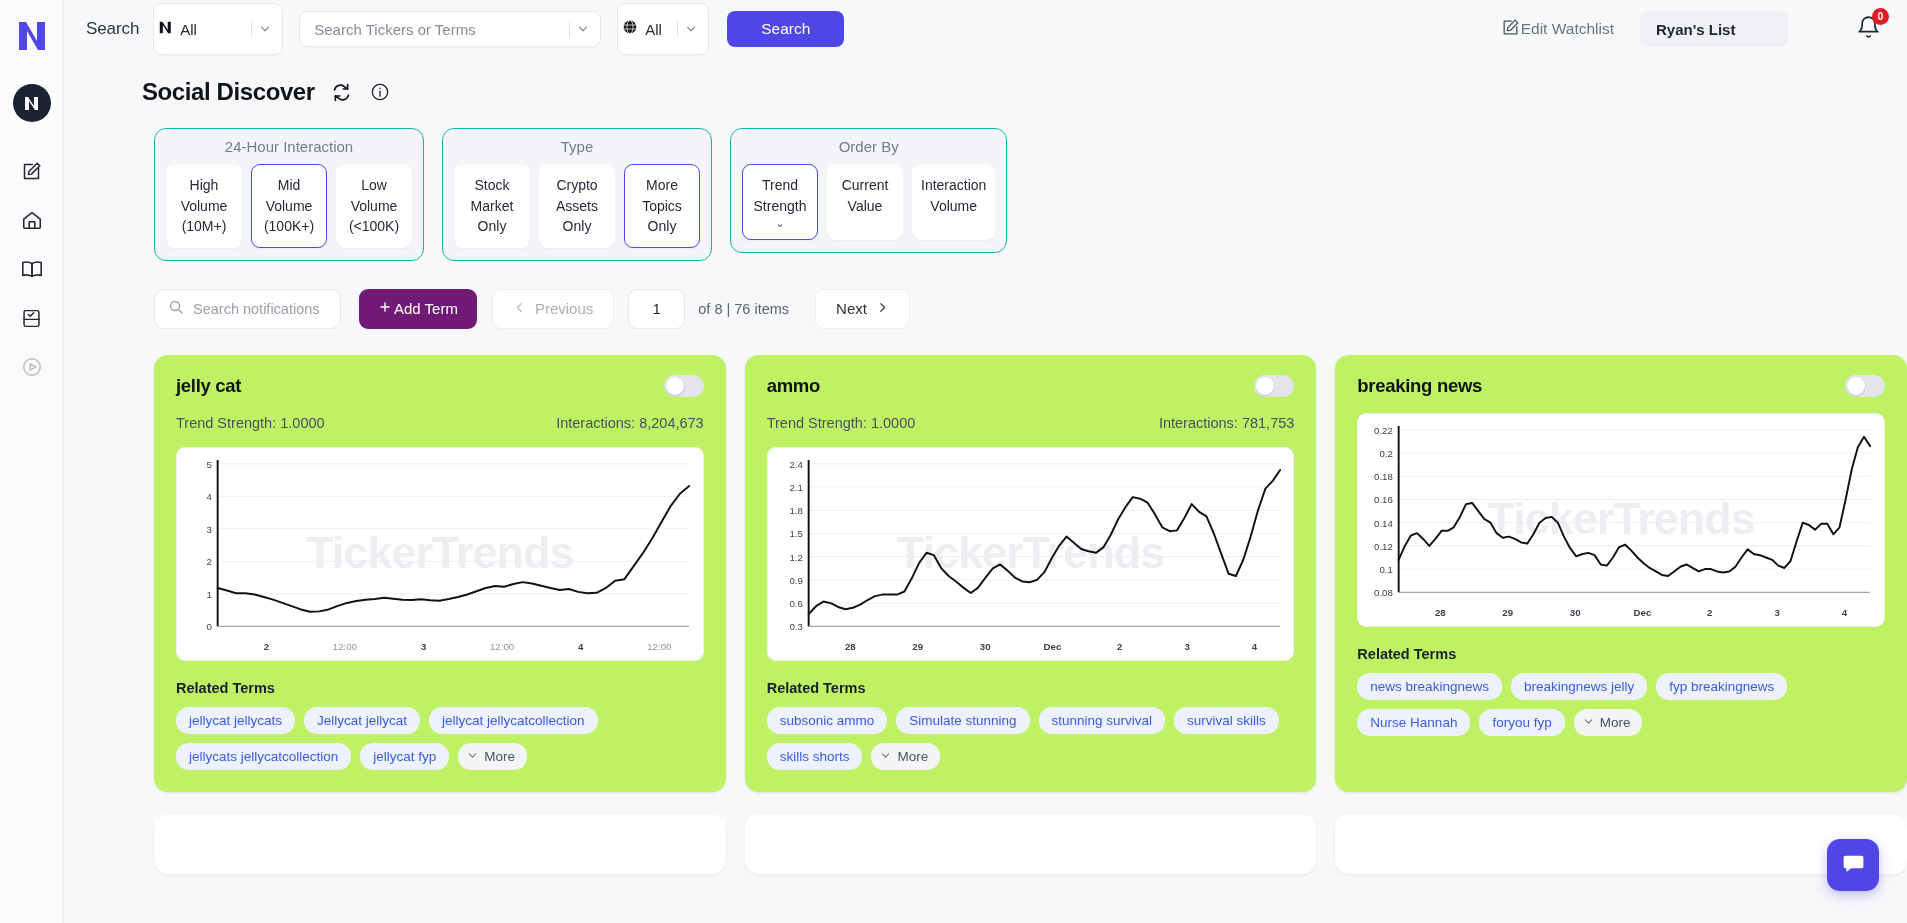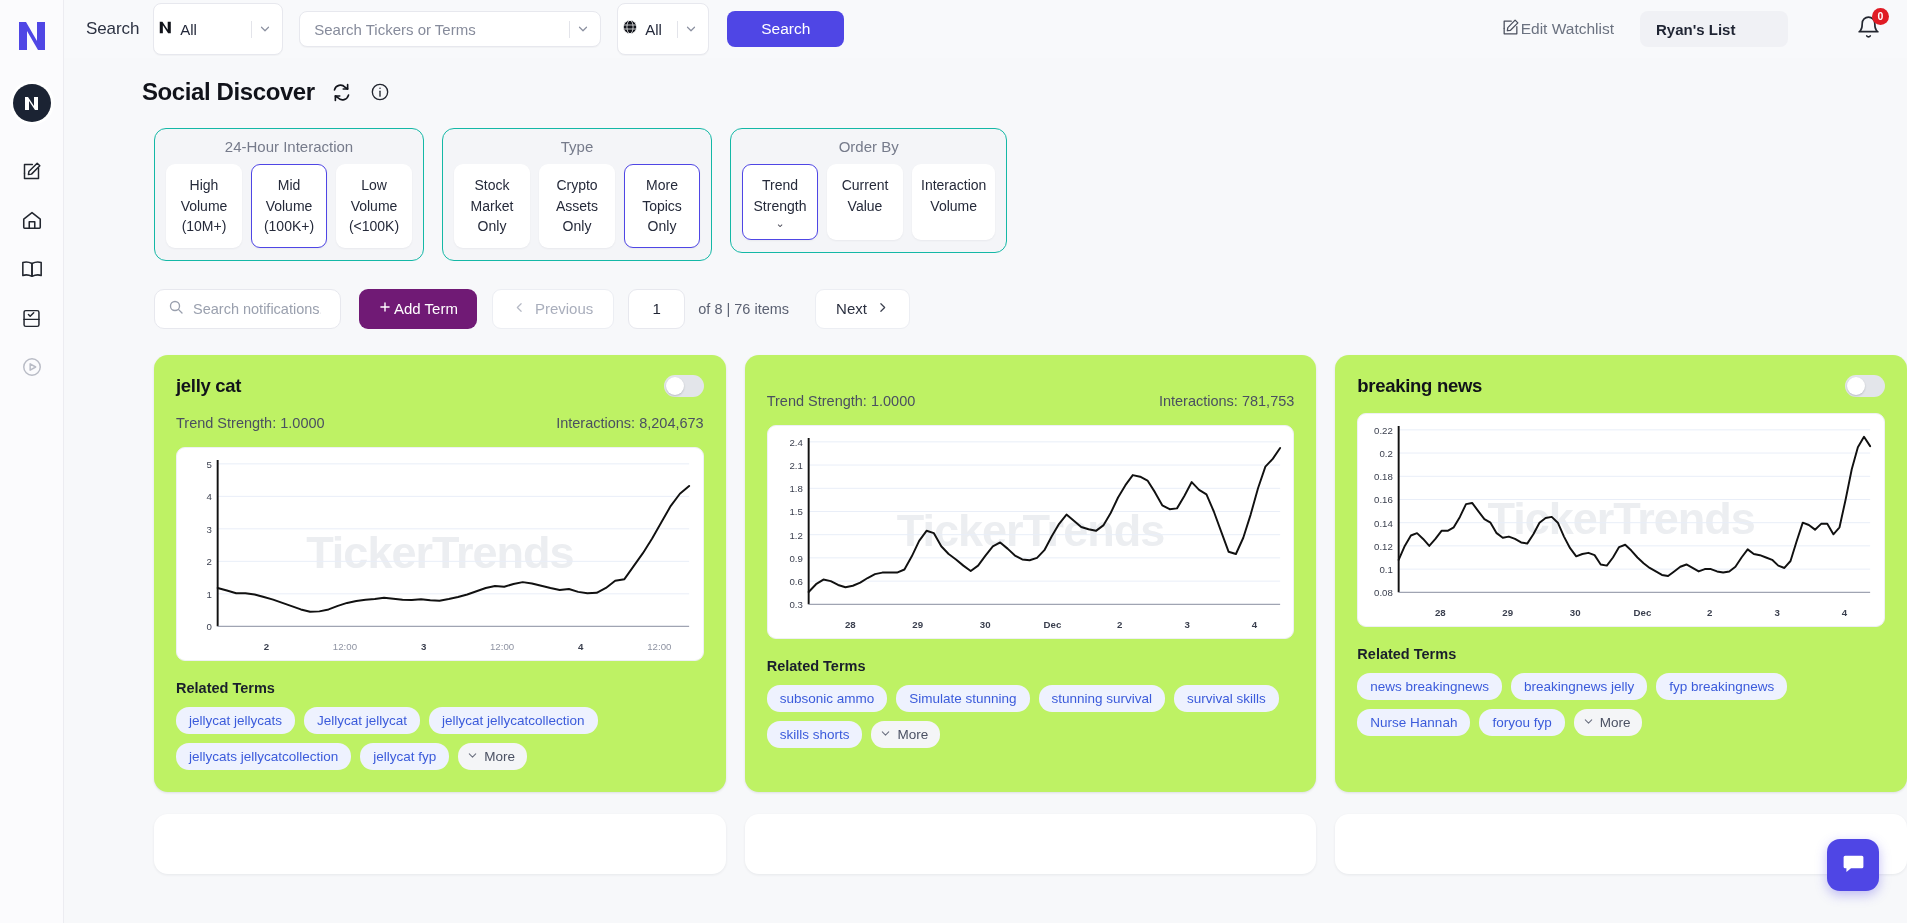--- a/index.html
+++ b/index.html
@@ -492,20 +492,26 @@
             <span class="more-tag">
               <span>
     <svg width="11" height="11" viewBox="0 0 24 24" fill="none" stroke="#6b7080" stroke-width="2.3" stroke-linecap="round" stroke-linejoin="round">
                   <path d="M5 8.5l7 7 7-7"></path>
                 </svg></span>
     <span>More</span>
             </span>
           </div>
   </div>
         <div class="card">
+    <div class="card-head">
+      <div class="card-title">ammo</div>
+      <div class="toggle">
+              <i></i>
+            </div>
+    </div>
     <div class="card-stats">
       <span>Trend Strength: 1.0000</span>
       <span>Interactions: 781,753</span>
     </div>
     <div class="chart-wrap">
       <div class="wm">TickerTrends</div>
       <svg class="chart-svg" viewBox="0 0 543 214" preserveAspectRatio="none">
               <line x1="42" y1="180.0" x2="529" y2="180.0" stroke="#e8eef8" stroke-width="1"></line>
               <line x1="42" y1="156.6" x2="529" y2="156.6" stroke="#e8eef8" stroke-width="1"></line>
               <line x1="42" y1="133.1" x2="529" y2="133.1" stroke="#e8eef8" stroke-width="1"></line>

